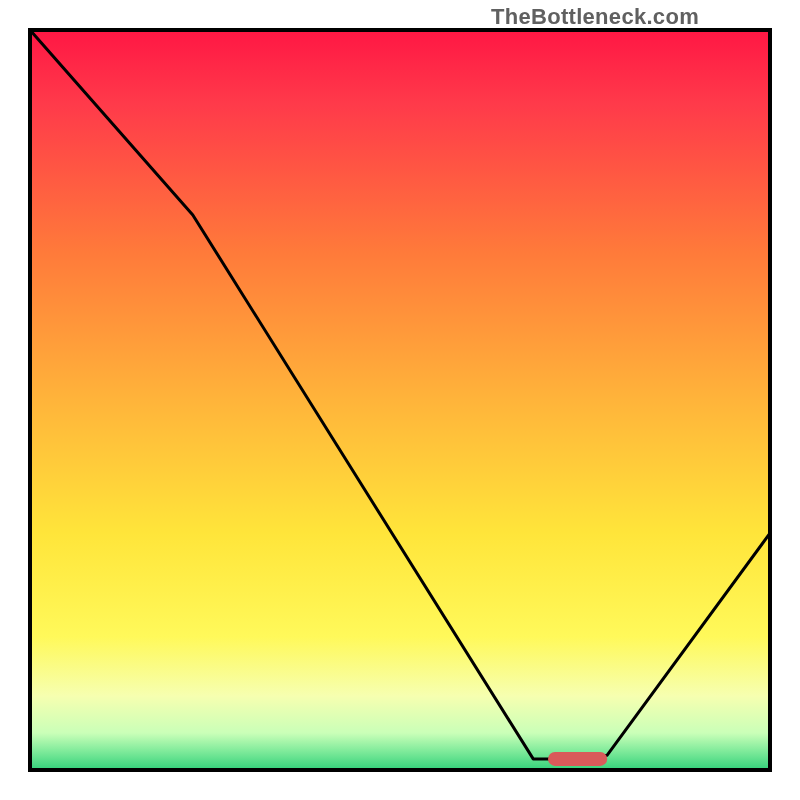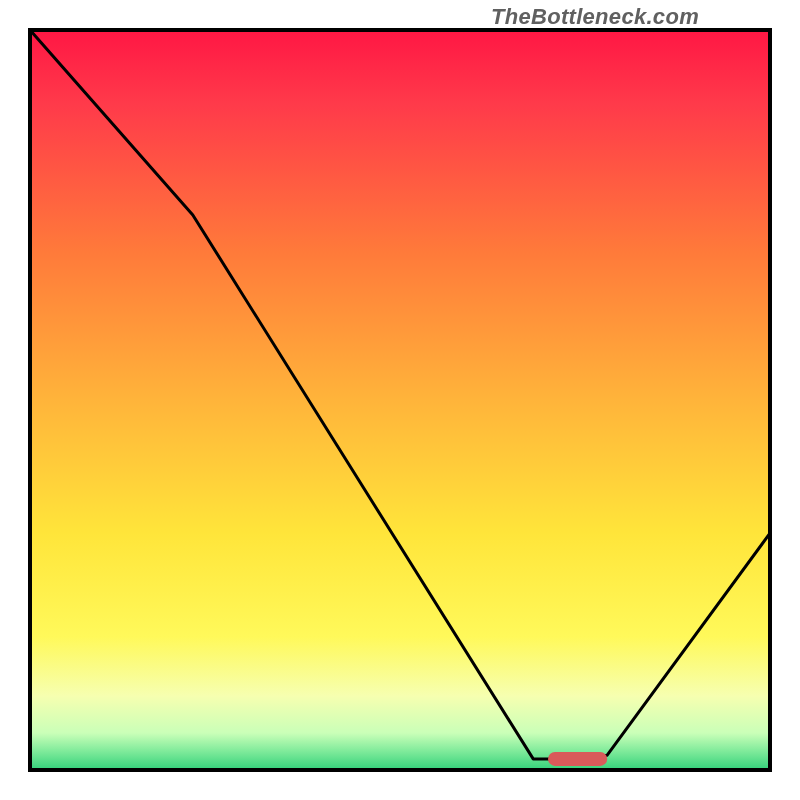--- a/index.html
+++ b/index.html
@@ -7,21 +7,20 @@
     padding: 0;
     width: 800px;
     height: 800px;
     background: #ffffff;
     font-family: Arial, Helvetica, sans-serif;
   }
   .container {
     position: relative;
     width: 715px;
     height: 800px;
-    font-style: italic;
   }
   .watermark {
     position: absolute;
     top: 4px;
     right: 16px;
     font-size: 22px;
     font-weight: 600;
     color: #606060;
     letter-spacing: 0.3px;
   }

